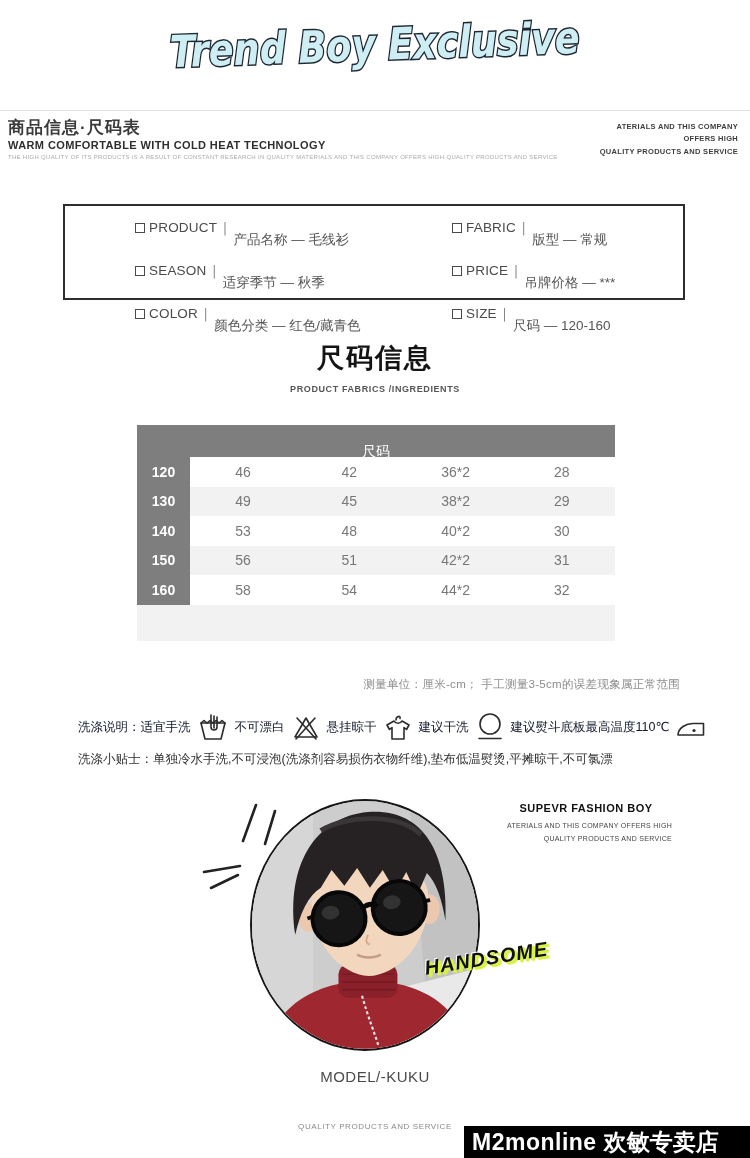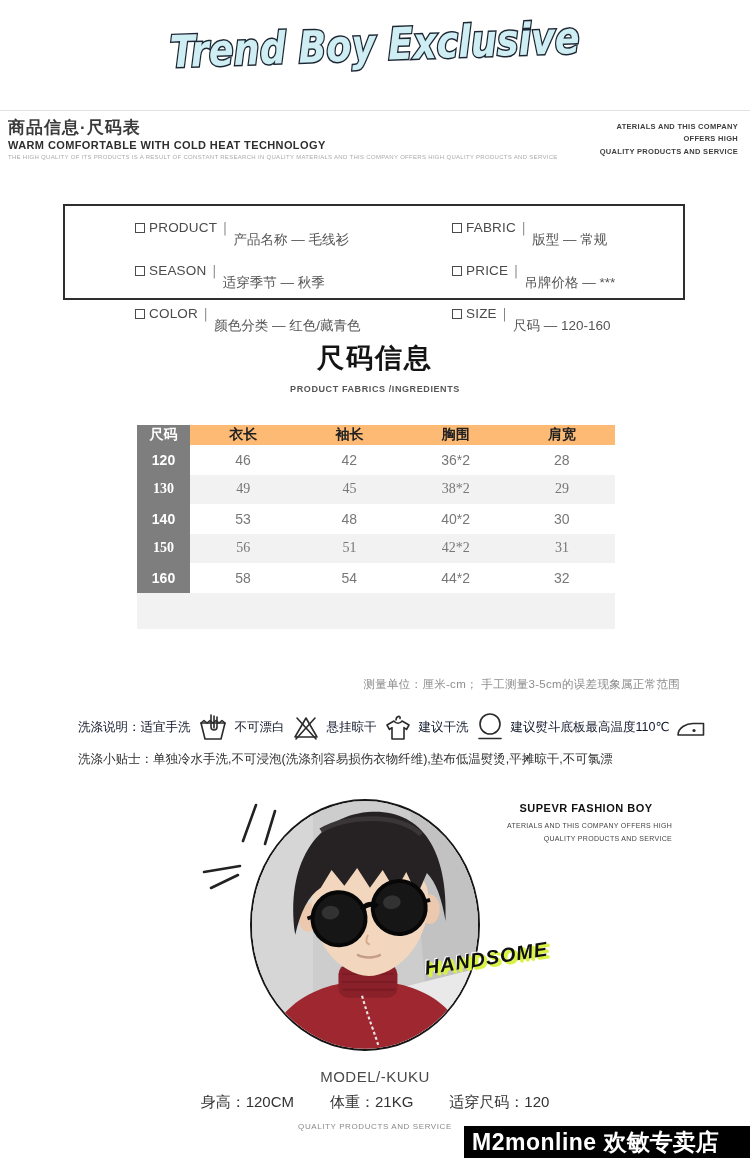--- a/index.html
+++ b/index.html
@@ -26,29 +26,29 @@
   .cbx { display:inline-block; width:10px; height:10px; border:1.6px solid #4a4a4a; margin-right:4px; background:#fff; }
   .info-sep { margin:0 2px 0 1px; color:#6a6a6a; }
   .info-label { letter-spacing:.2px; }
   .info-text { color:#555;margin-top:25px; }
   
   .size-title { position:absolute; left:0; top:340px; width:100%; text-align:center; font-size:27px; font-weight:700; color:#141414; letter-spacing:2px; }
   .size-sub { position:absolute; left:0; top:384px; width:100%; text-align:center; font-size:9px; font-weight:700; color:#555; letter-spacing:.6px; }
   
   .size-table { position:absolute; left:137px; top:425px; width:478px; font-size:14px; }
   .trow { display:flex; }
-  .trow.head { height:20px; font-weight:700; }
+  .trow.head { height:32px; font-weight:400;flex-direction:column; }
   .trow.body { height:29.5px; }
   .trow.foot { height:36px; }
   .tc { flex:1; display:flex; align-items:center; justify-content:center; }
   .tc0 { flex:0 0 53px; background:#7e7e7e; color:#fff; }
   .trow.head .tc { background:#fdba74; color:#222; }
   .trow.head .tc0 { background:#7e7e7e; color:#fff; }
   .trow.even .tc { background:#ffffff; color:#777;text-align:right; }
-  .trow.odd .tc  { background:#f2f2f2; color:#777;font-family:Liberation Serif, serif; }
+  .trow.odd .tc  { background:#f2f2f2; color:#777; }
   .trow.body .tc0, .trow.foot .tc0 { background:#7e7e7e; color:#fff; font-weight:600; }
   .trow.foot .tc { background:#f2f2f2; }
   
   .measure-note { position:absolute; right:70px; top:677px; font-size:11.5px; color:#8c8c8c; letter-spacing:.3px; }
   .wash-line { position:absolute; left:78px; top:710px; height:34px; display:flex; align-items:center; font-size:12.5px; color:#0f172a; white-space:nowrap; }
   .wash-line svg { margin:0 7px 0 7px; flex:0 0 auto; }
   .wash-tips { position:absolute; left:78px; top:751px; font-size:12.5px; color:#2f2f2f; }
   
   .accent-lines { position:absolute; left:198px; top:795px; width:92px; height:96px; }
   .model-photo { position:absolute; left:250px; top:799px; width:230px; height:252px; border:2.5px solid #161616; border-radius:50%; overflow:hidden; background:#cfcfcf; }
@@ -264,25 +264,20 @@
 
   <div class="fashion-block">
     <div class="fashion-title">SUPEVR FASHION BOY</div>
     <div class="fashion-lines">
       <div>ATERIALS AND THIS COMPANY OFFERS HIGH</div>
       <div>QUALITY PRODUCTS AND SERVICE</div>
     </div>
   </div>
 
   <div class="model-name">MODEL/-KUKU</div>
-  <div class="model-stats">
-    <span>身高：120CM</span>
-    <span>体重：21KG</span>
-    <span>适穿尺码：120</span>
-  </div>
   <div class="quality-footer">QUALITY PRODUCTS AND SERVICE</div>
 
   <div class="shop-badge">
     <span class="shop-en">M2monline</span>
     <span class="shop-cn">欢敏专卖店</span>
   </div>
 
 </div>
 
 </body></html>

